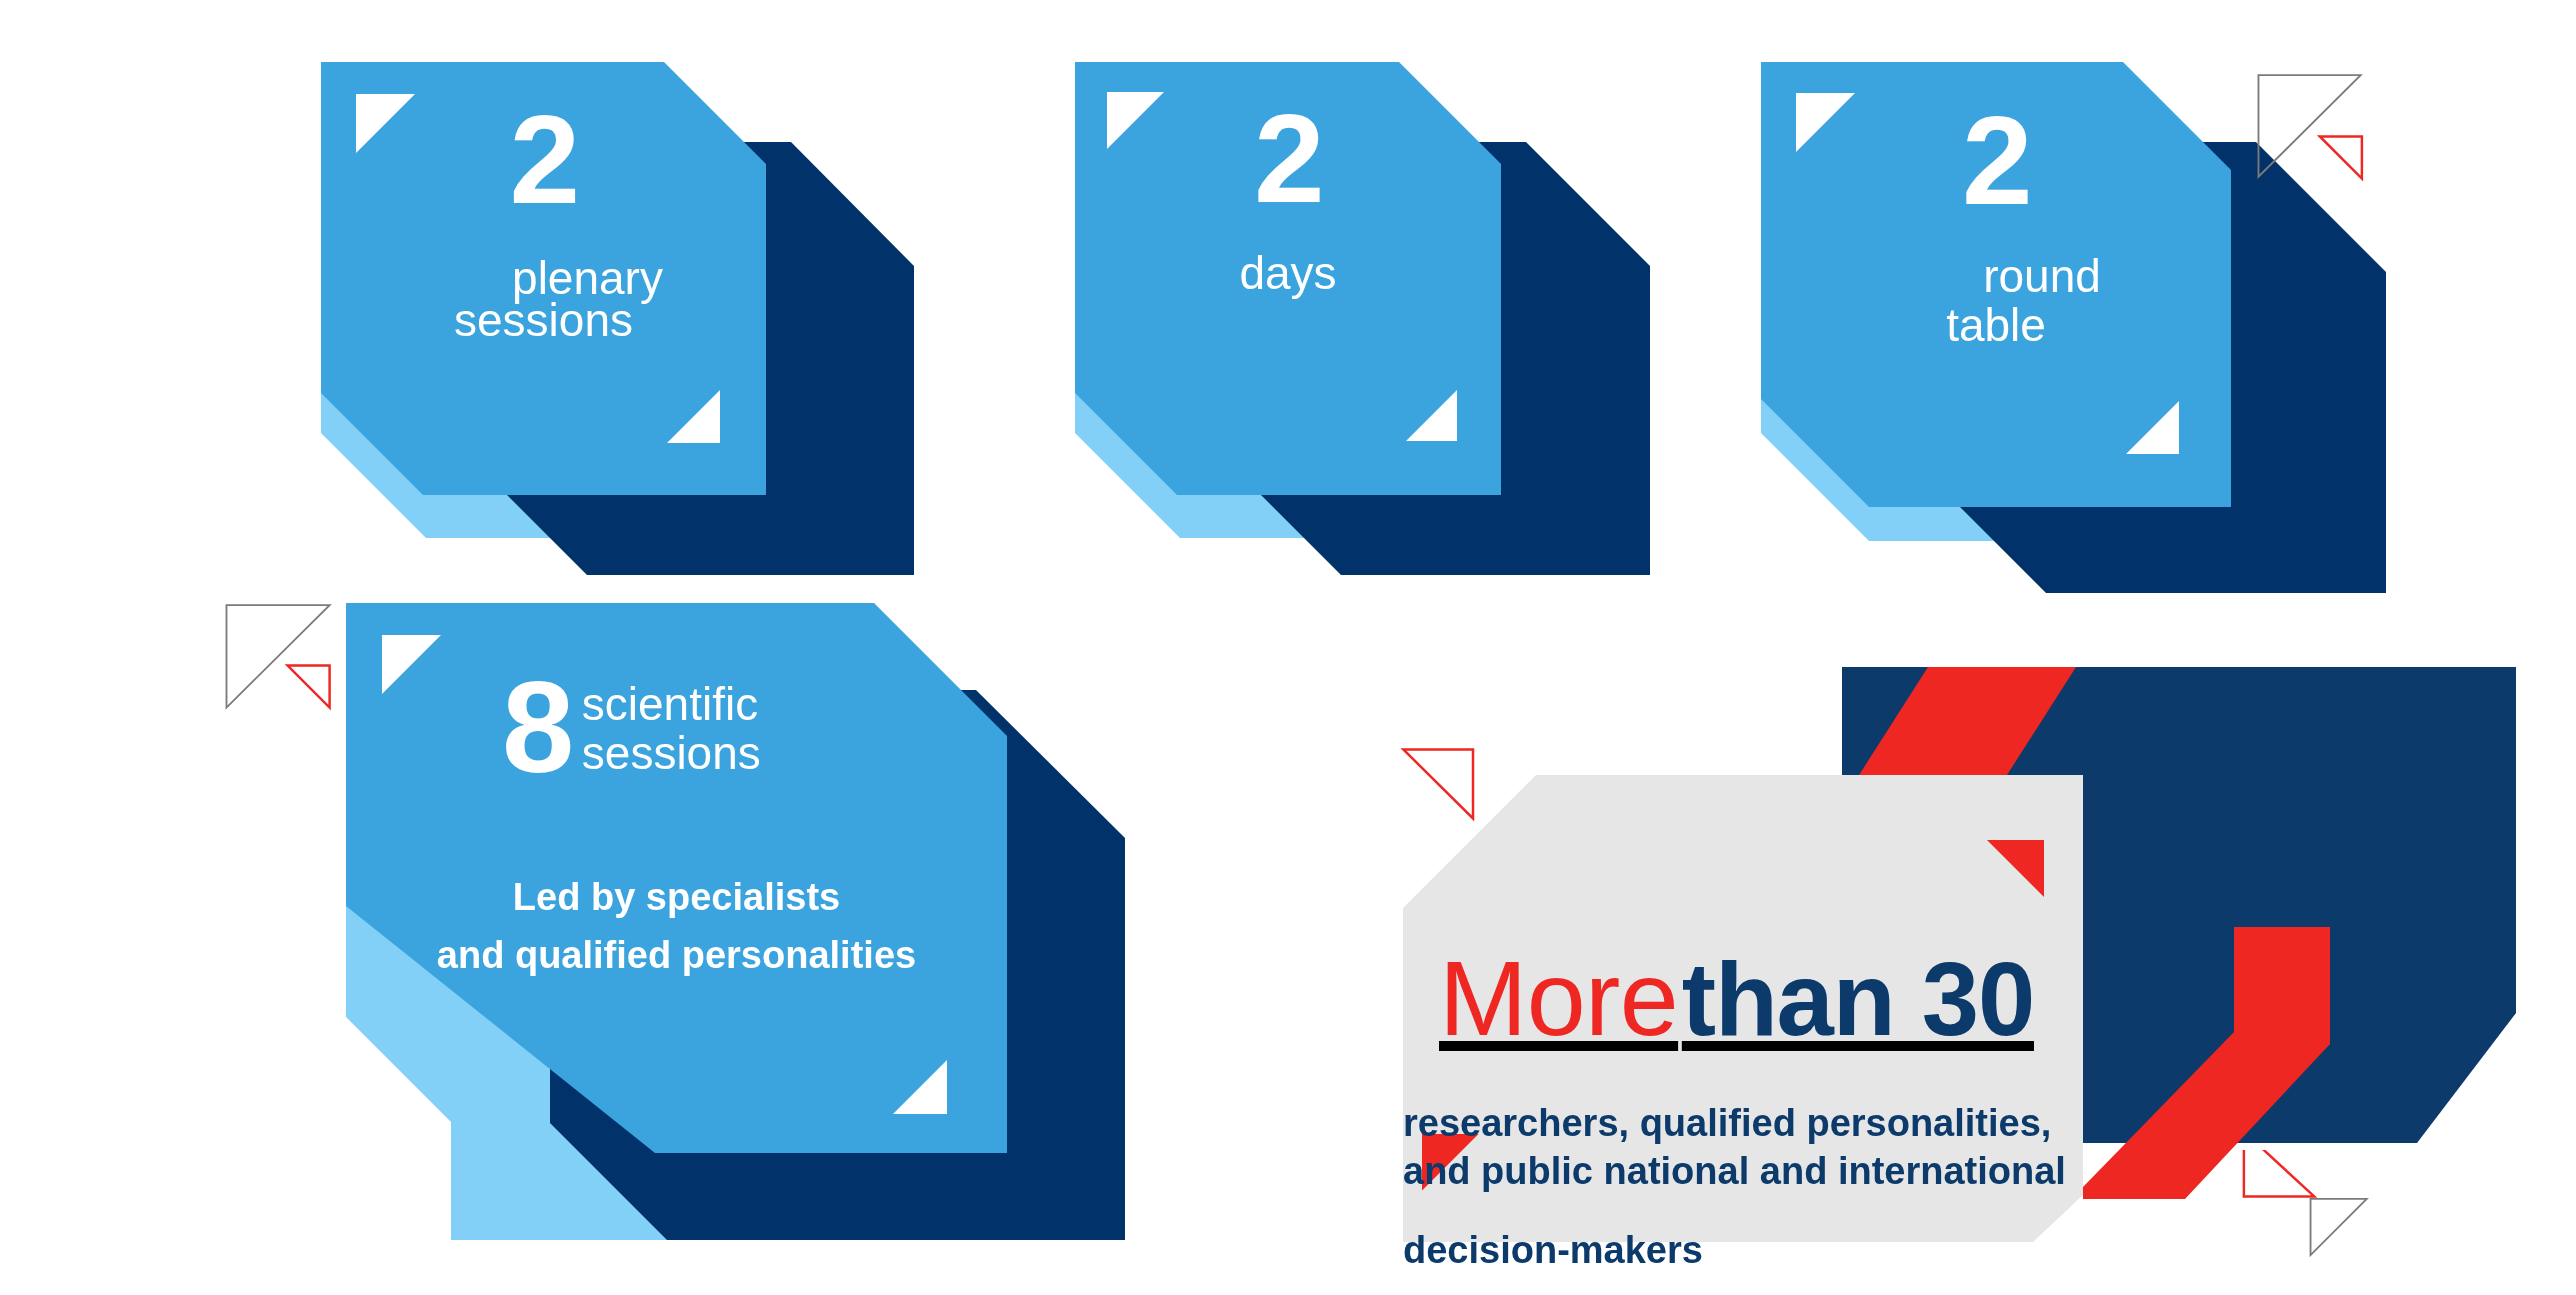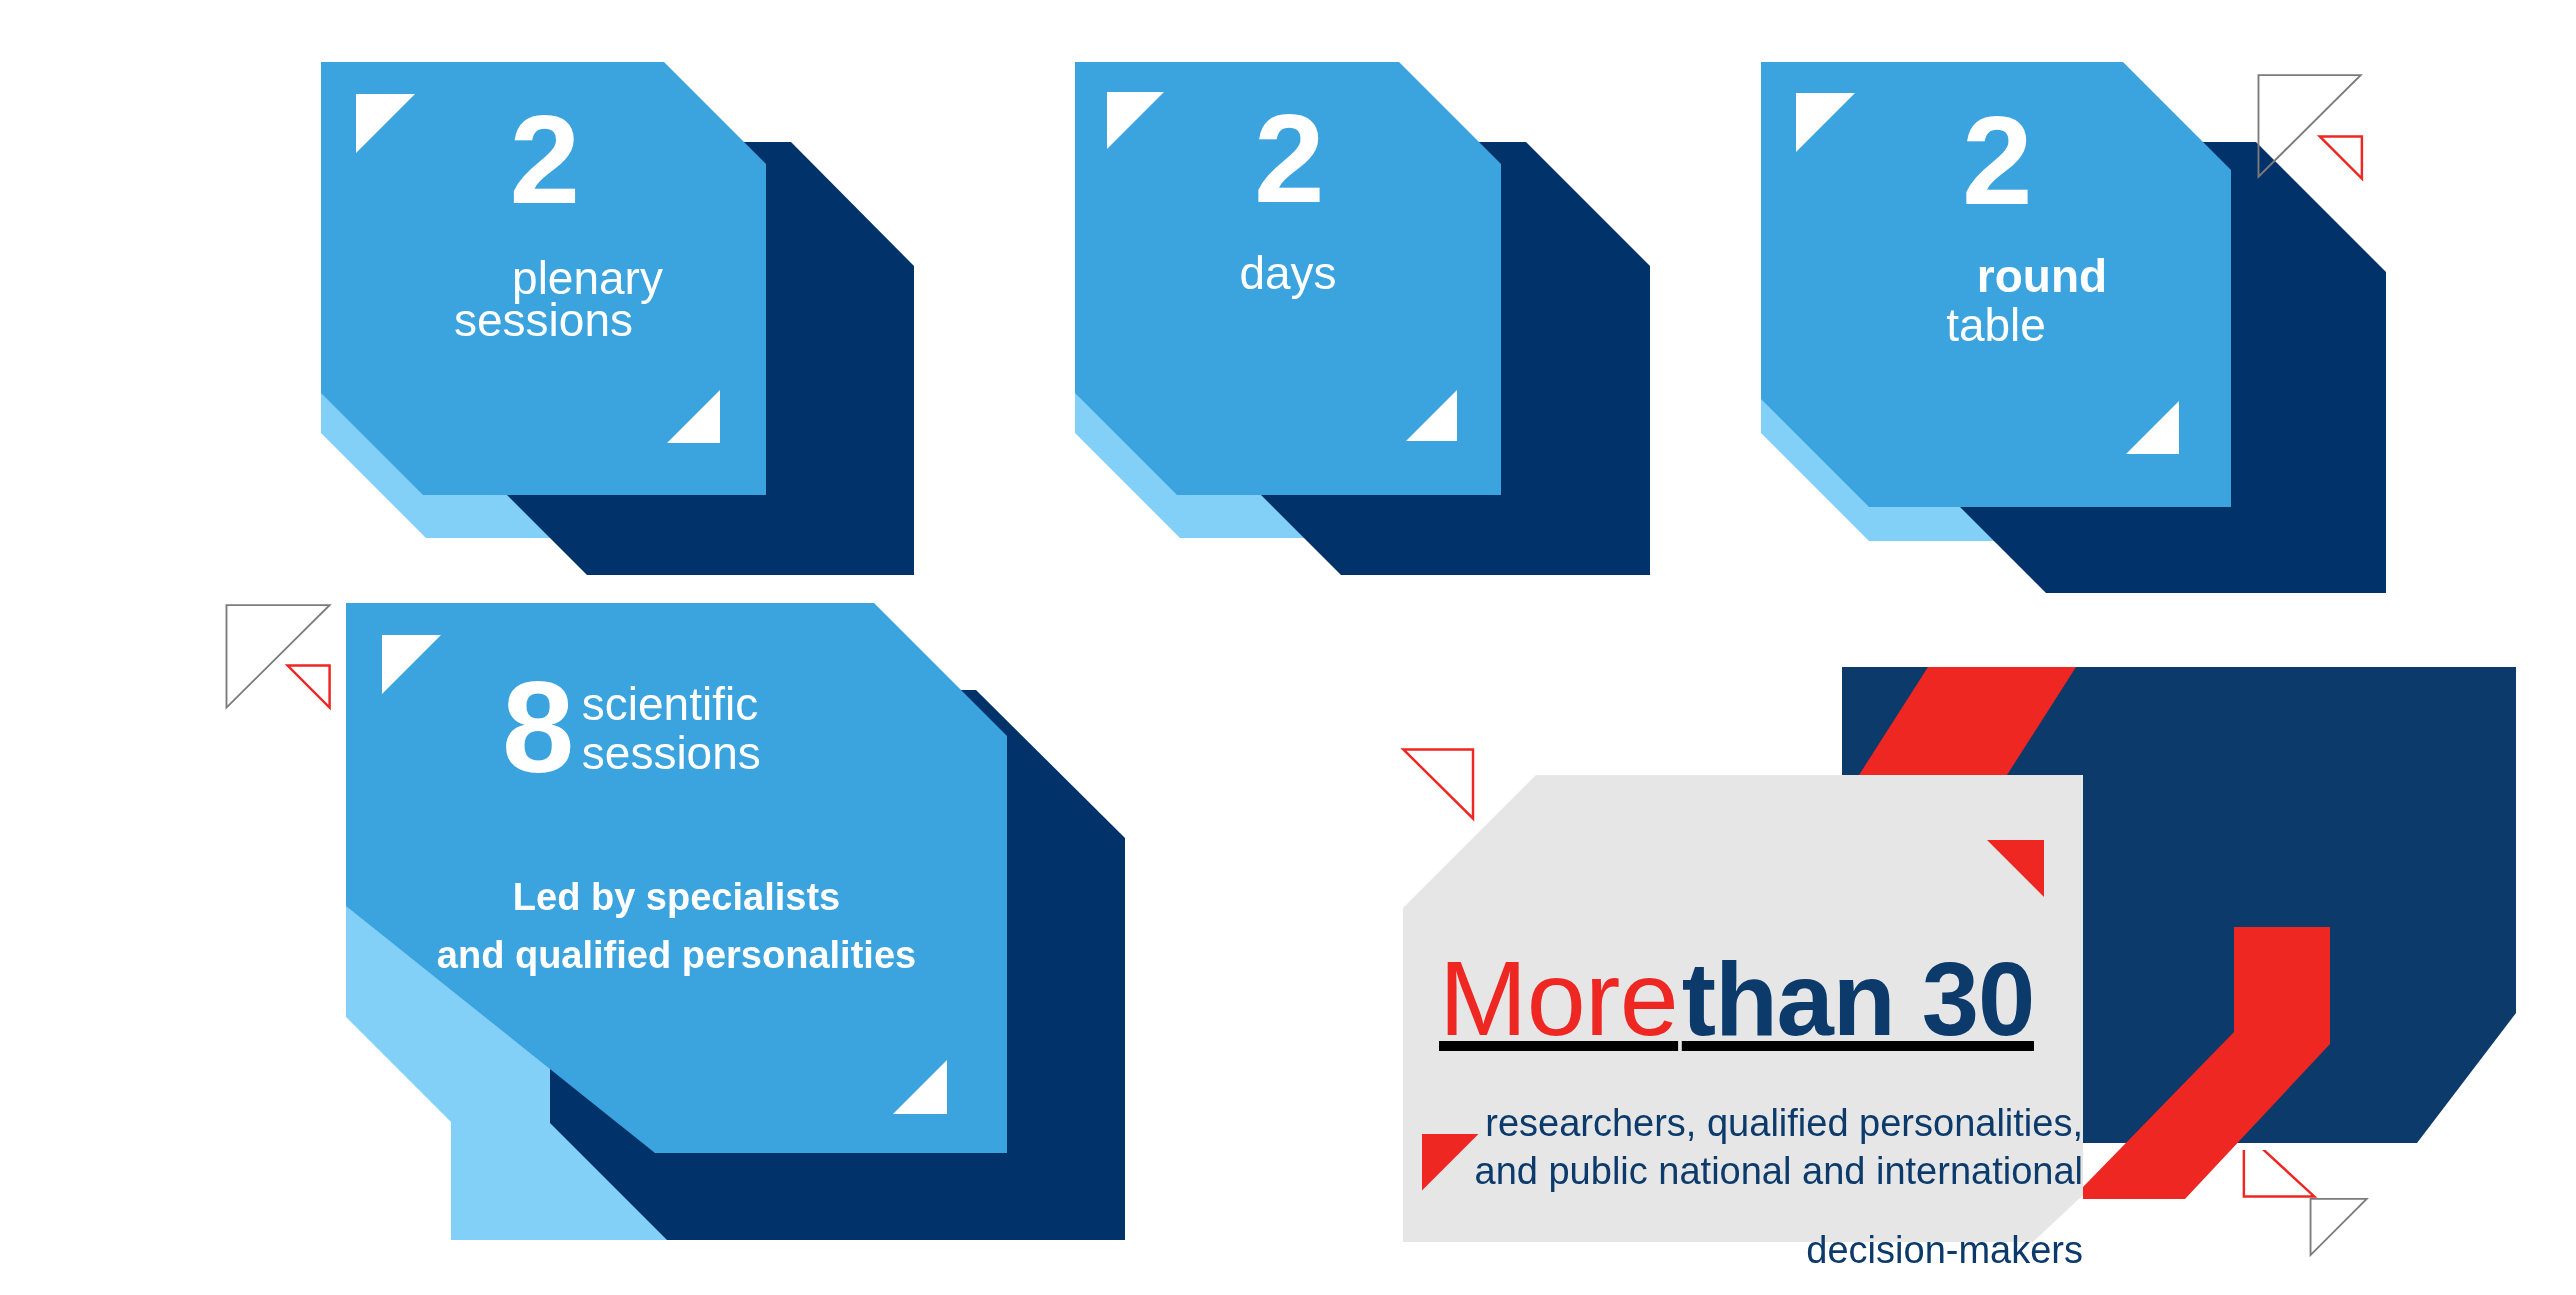--- a/index.html
+++ b/index.html
@@ -112,24 +112,24 @@
   }
   .m60-title .than{
     font-size:103px;
     color:#0b3a6b;
     font-weight:bold;
     letter-spacing:-1.2px;
     margin-left:3.7px;
   }
   .m60-body{
     position:absolute;
-    text-align:right;
+    text-align:left;
     color:#0b3a6b;
     font-size:38px;
-    font-weight:normal;
+    font-weight:bold;
     line-height:1.25;
   }
 </style>
 </head>
 <body>
 
 <div class="stage">
 
   <div class="statcard" style="left:321px;top:62px;width:593px;height:494px;">
 
@@ -173,21 +173,21 @@
                 clip-path:polygon(0 272px,0 272px,108px 380px,408px 380px,457px 331px,457px 0,164px 0,0 164px);"></div>
     <div class="shadow-dark" style="left:155px;top:80px;width:470px;height:451px;
                 clip-path:polygon(0 0,340px 0,470px 130px,470px 451px,130px 451px,0 321px);"></div>
     <div class="face" style="left:0px;top:0px;width:470px;height:445px;
                 clip-path:polygon(0 0,362px 0,470px 108px,470px 445px,108px 445px,0 337px);"></div>
     <div class="notch-tl" style="left:35px;top:31px;width:59px;height:59px;
                 clip-path:polygon(0 0,59px 0,0 59px);"></div>
     <div class="notch-br" style="left:365px;top:339px;width:53px;height:53px;
                 clip-path:polygon(53px 0,53px 53px,0 53px);"></div>
     <div class="stat-text bignum" style="top:38px;width:470px;">2</div>
-    <div class="stat-text sublabel" style="top:190px;width:562px;font-weight:bold;">round</div>
+    <div class="stat-text sublabel" style="top:190px;width:562px;">round</div>
     <div class="stat-text sublabel" style="top:239px;width:470px;">table</div>
   </div>
 
   <div class="deco" style="left:2243px;top:59px;width:161px;height:124px;">
     <svg width="161" height="124" viewBox="0 0 260 200">
       <polygon points="25,26 190,26 25,190" fill="none" stroke="#7b7b7b" stroke-width="3"></polygon>
       <polygon points="124,125 192,125 192,193" fill="none" stroke="#ee2722" stroke-width="4"></polygon>
     </svg>
   </div>
 

